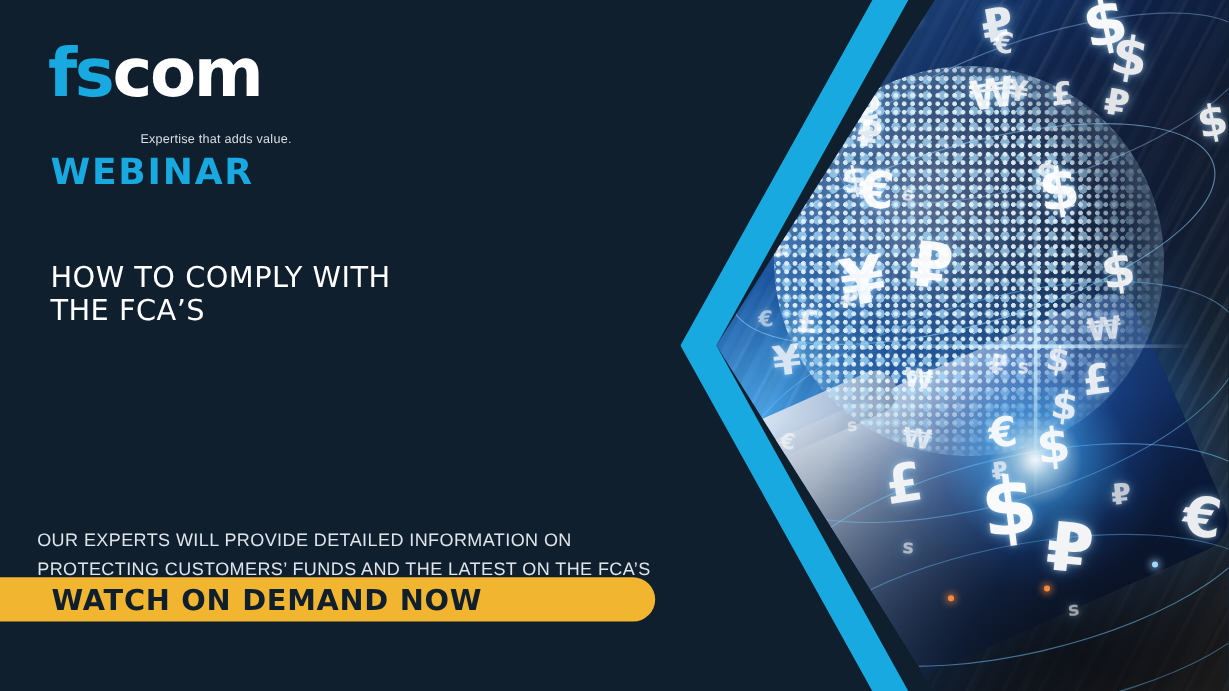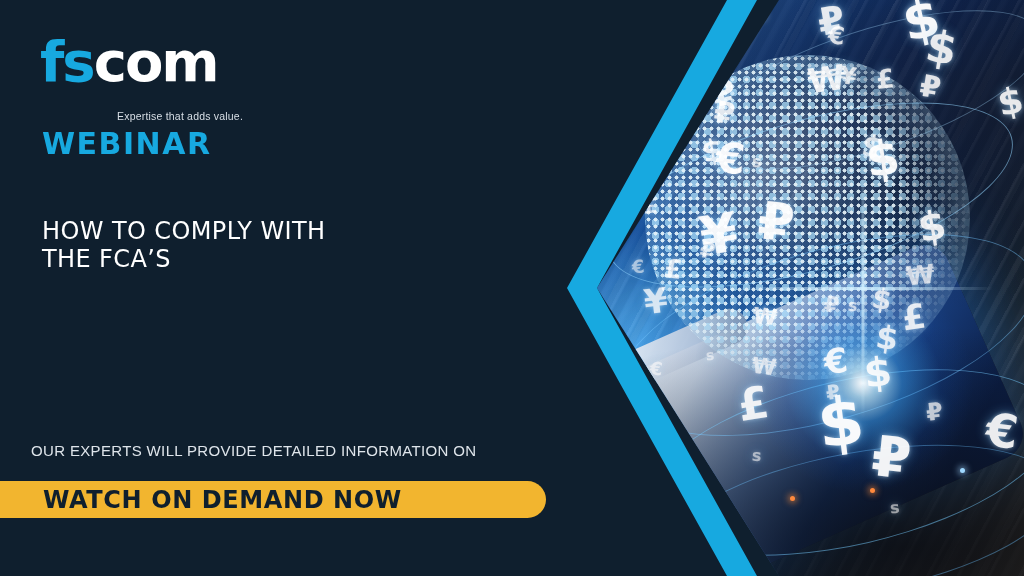--- a/index.html
+++ b/index.html
@@ -372,20 +372,21 @@
 
     <div class="kicker">WEBINAR</div>
 
     <div class="headline" id="headline">
         <div>HOW TO COMPLY WITH</div>
         <div>THE FCA’S</div>
       </div>
 
     <div class="subtext" id="subtext">
         <div>OUR EXPERTS WILL PROVIDE DETAILED INFORMATION ON</div>
+        <div>PROTECTING CUSTOMERS’ FUNDS AND THE LATEST ON THE FCA’S</div>
       </div>
 
     <button class="cta">
       <span class="cta-label">WATCH ON DEMAND NOW</span>
     </button>
 
   </div>
 </div>
 
 </body></html>

